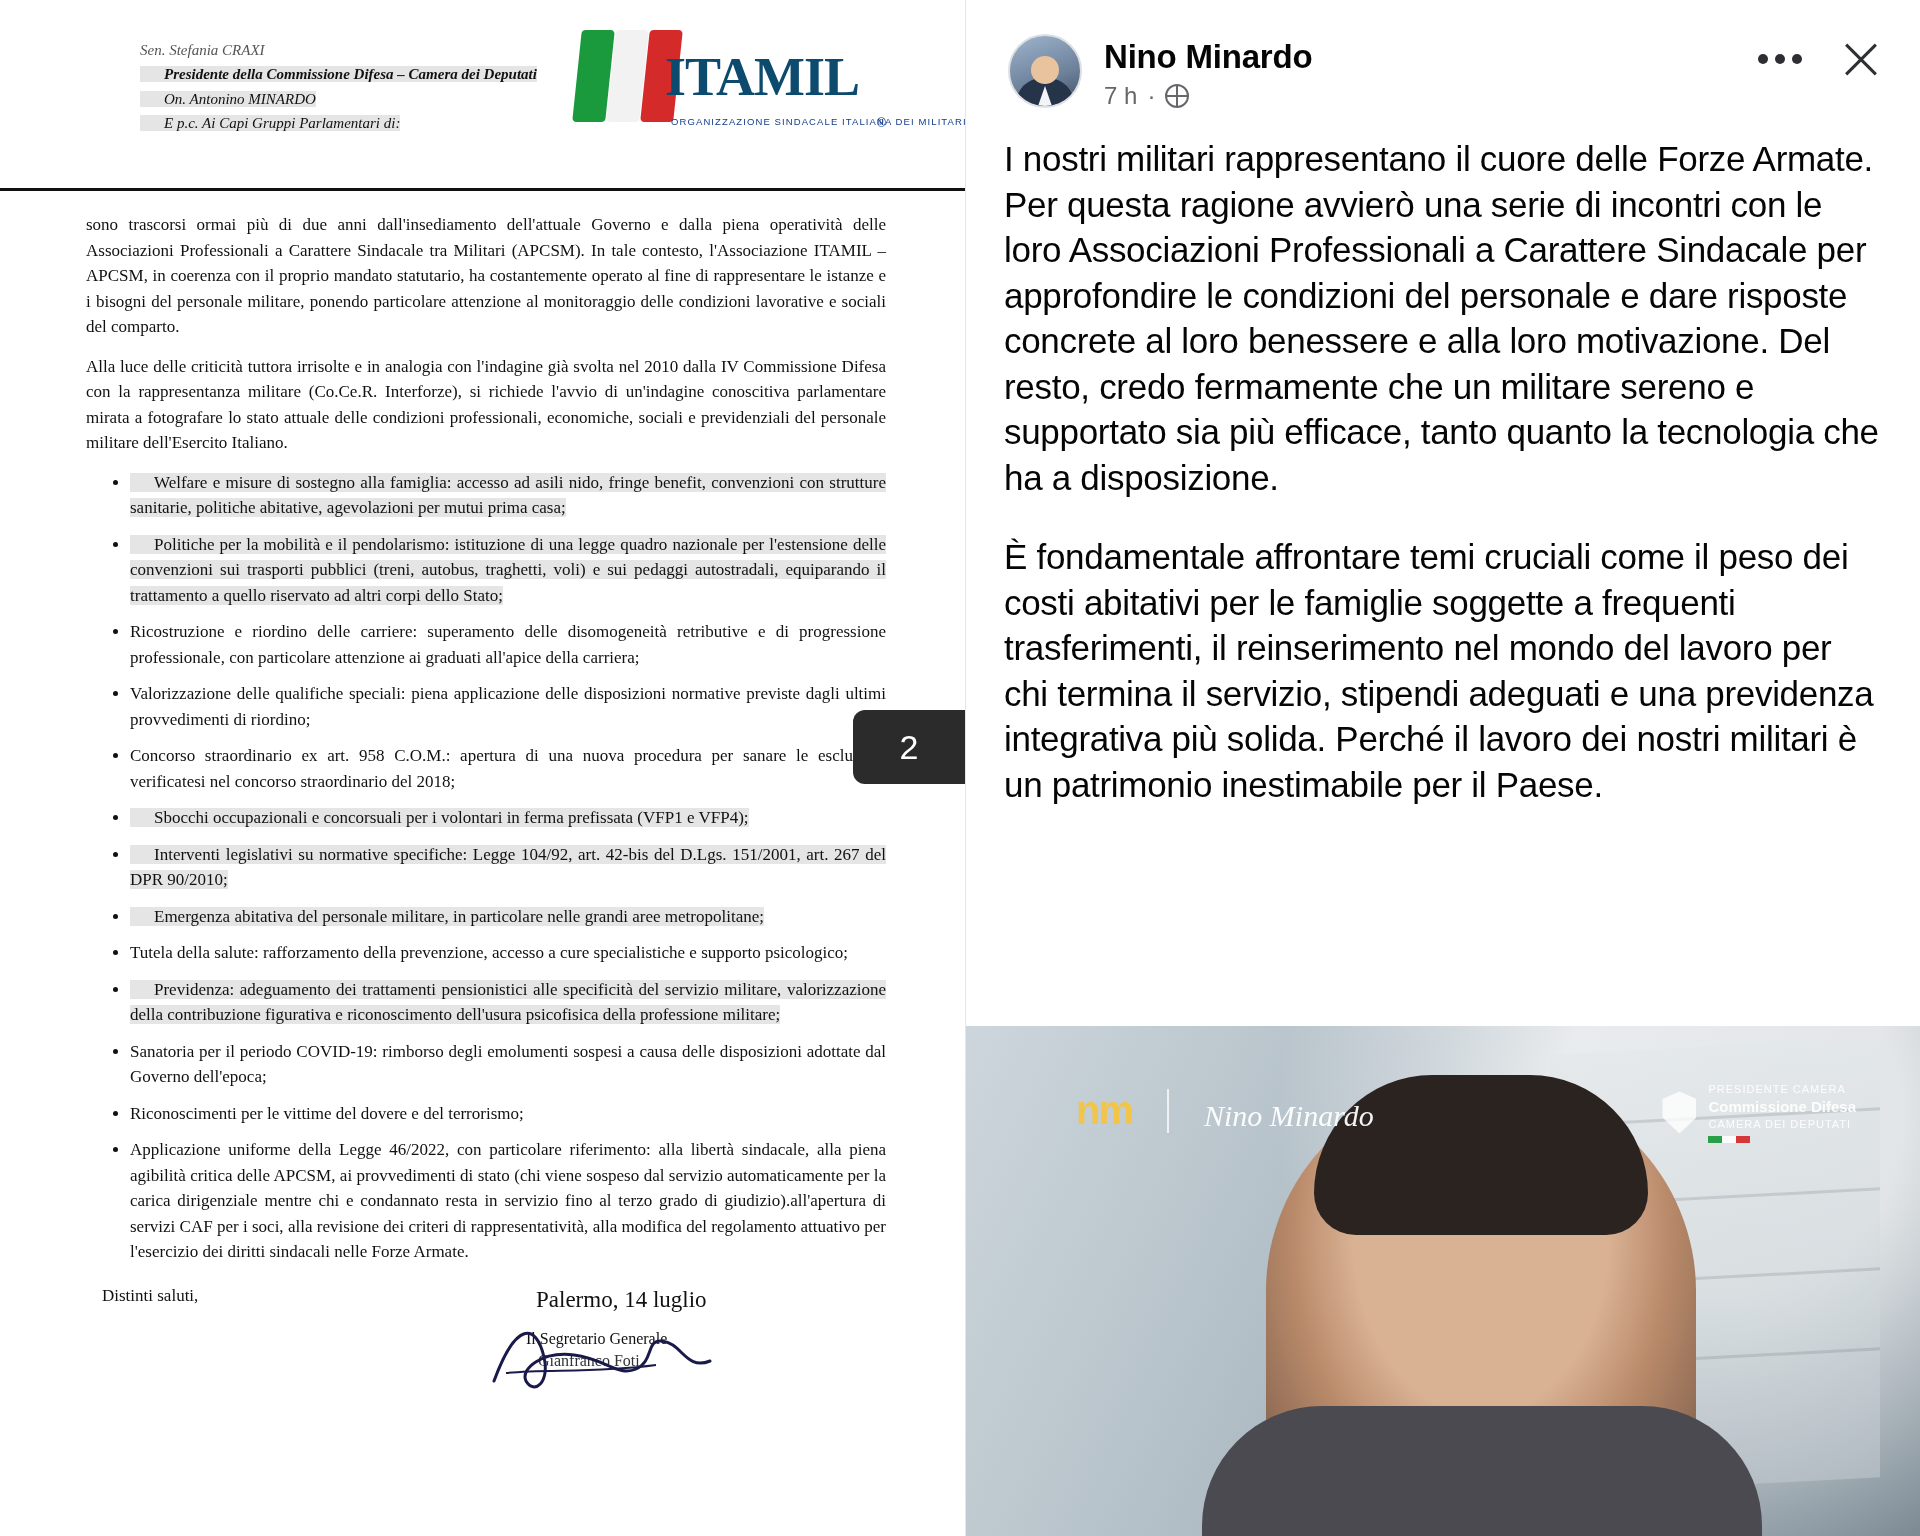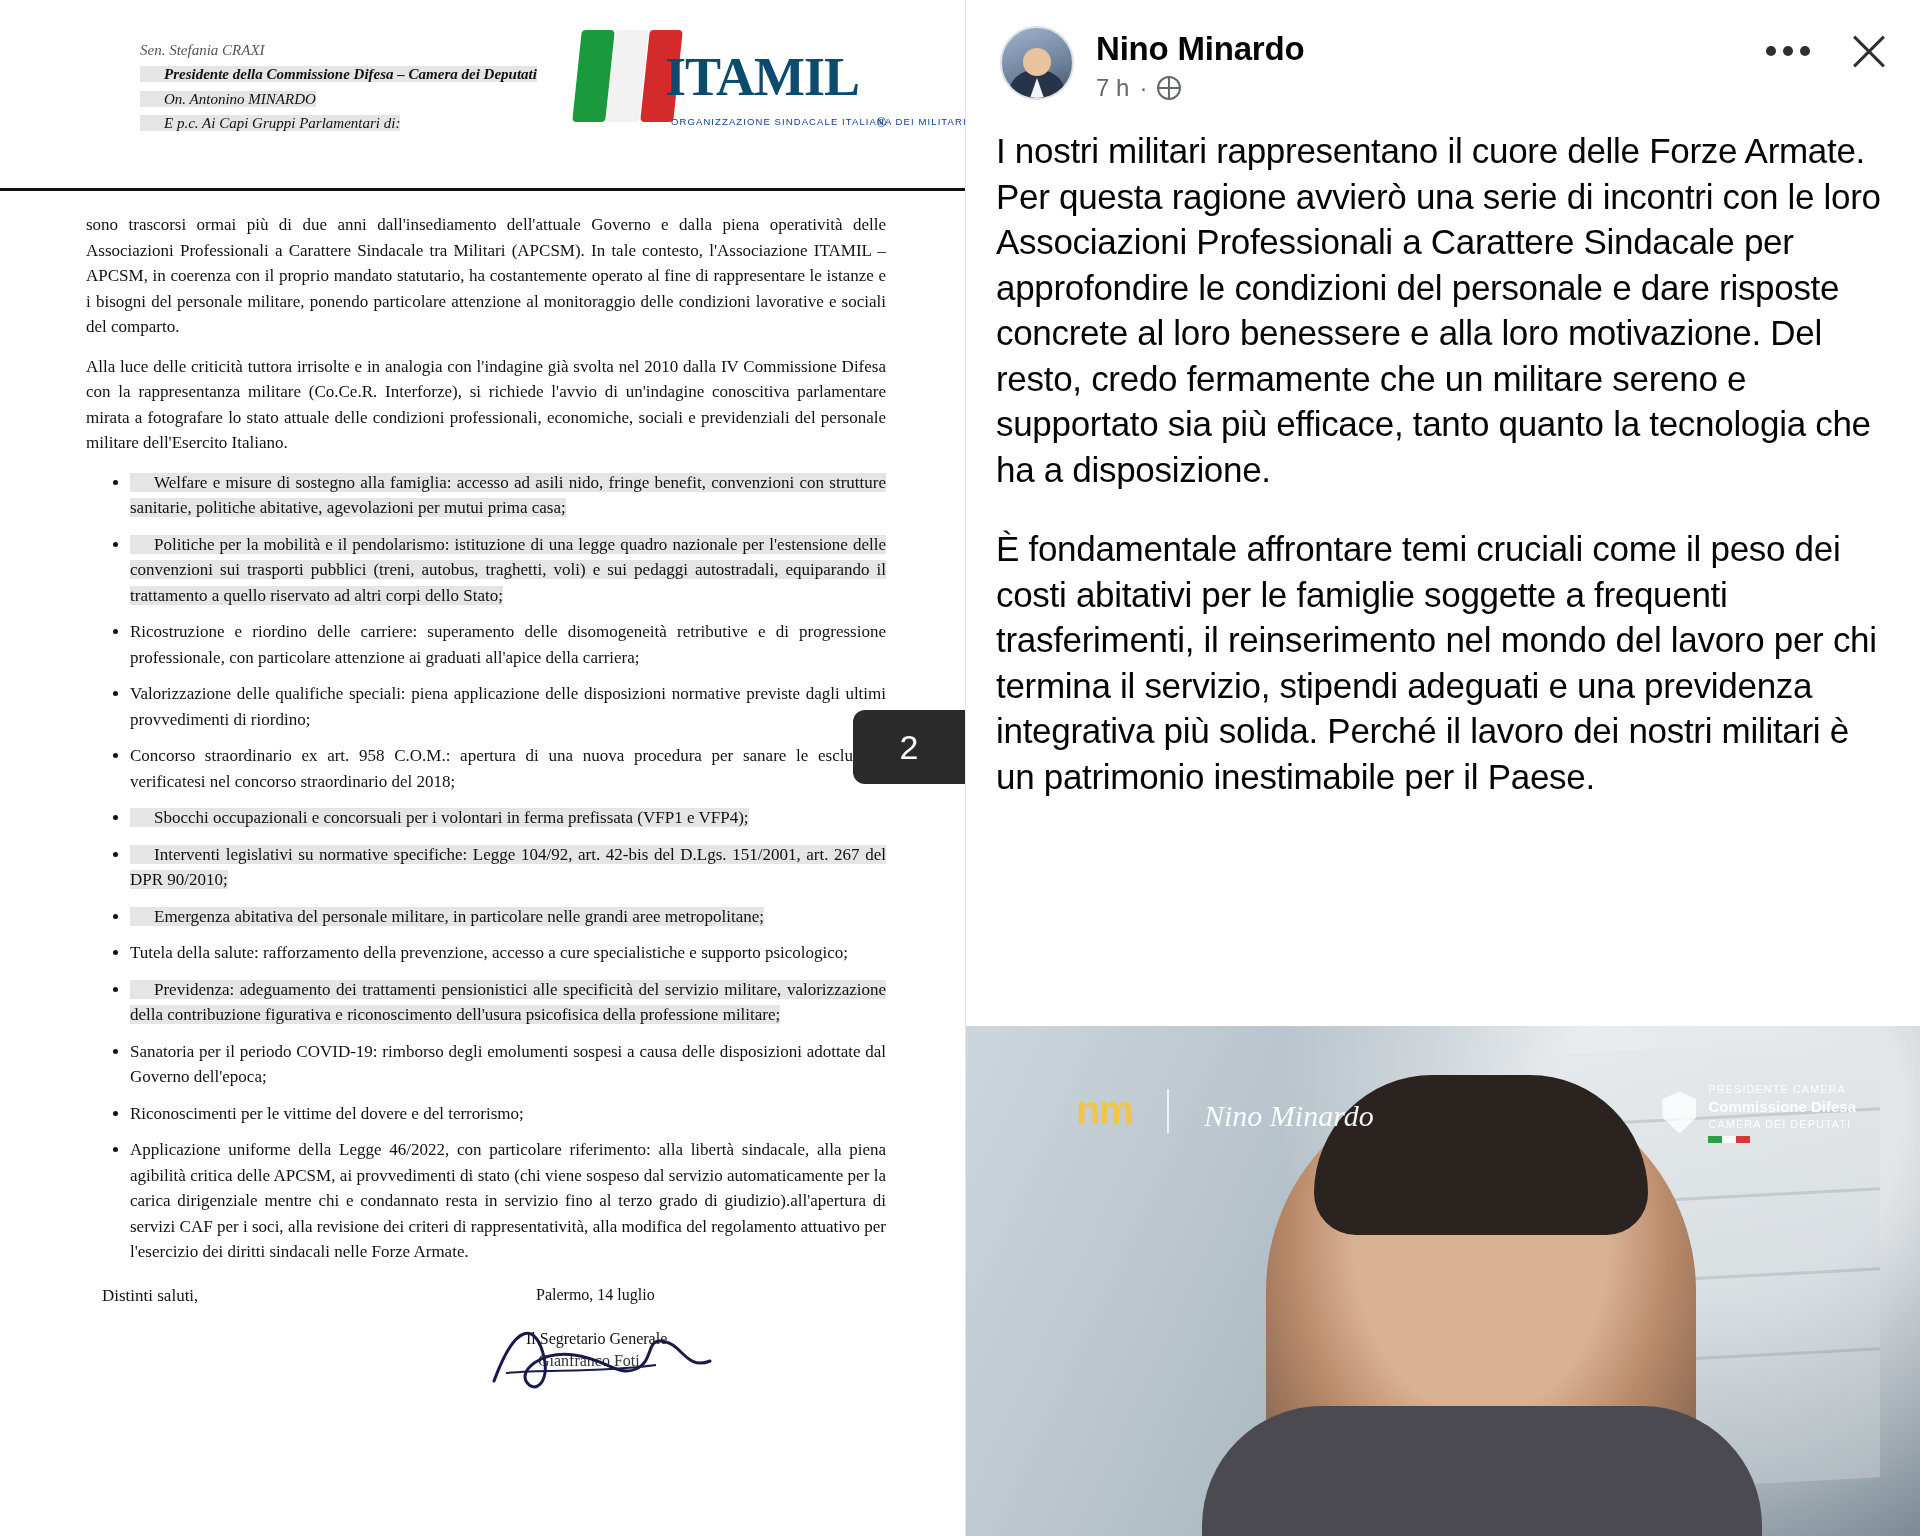--- a/index.html
+++ b/index.html
@@ -77,21 +77,21 @@
     line-height:1.5;
     color:#111;
     text-align:justify;
   }
   .doc-body p { margin:0 0 14px 0; text-indent:0; }
   .doc-lead { font-weight:bold; margin:0 0 10px 0; }
   .doc-list { list-style:disc; margin:0 0 10px 0; padding-left:44px; }
   .doc-list li { margin:0 0 11px 0; text-align:justify; }
 
   .sign-row { margin-top:18px; position:relative; height:120px; }
-  .sign-city { position:absolute; left:450px; top:0; font-family:"Liberation Serif", serif; font-size:16px; }
+  .sign-city { position:absolute; left:450px; top:0; font-family:"Liberation Serif", serif; font-size:23px; }
   .sign-role { position:absolute; left:440px; top:44px; font-family:"Liberation Serif", serif; font-size:16px; }
   .sign-name { position:absolute; left:452px; top:66px; font-family:"Liberation Serif", serif; font-size:16px; color:#333; }
   .sign-greet { position:absolute; left:16px; top:0; font-family:Liberation Serif, serif; font-size:17px; }
   .sign-scribble {
     position:absolute; left:400px; top:28px; width:230px; height:86px;
     color:#1a1a3c;
   }
 
   .page-badge {
     position:absolute;
@@ -104,21 +104,21 @@
     display:flex; align-items:center; justify-content:center;
     z-index:5;
   }
 
   
   .post-pane {
     position:relative;
     width:955px; height:1536px;
     background:#ffffff;
     border-left:1px solid #e4e6eb;
-    padding:4px;
+    padding:12px;
     overflow:hidden;
   }
   .post-header {
     position:relative;
     height:116px;
     padding:22px 30px 0 30px;
     display:flex; align-items:flex-start;
   }
   .avatar {
     width:74px; height:74px; border-radius:50%;

